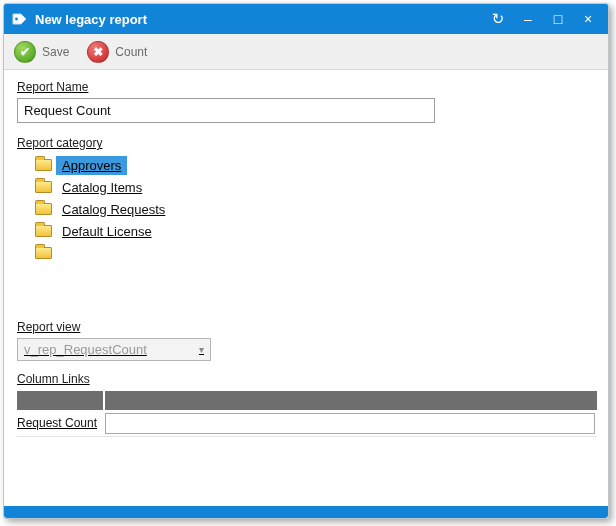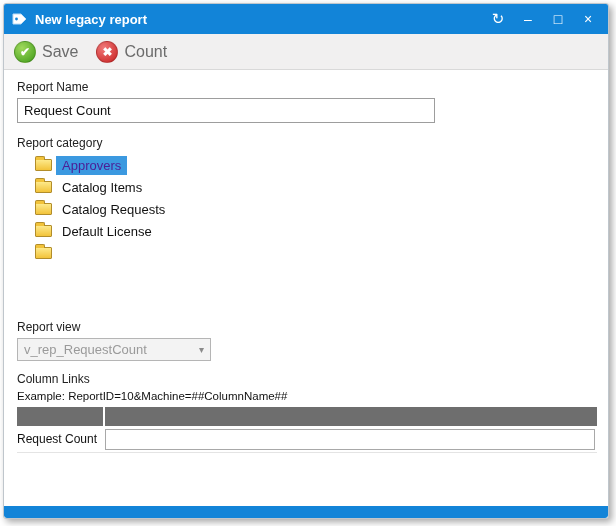--- a/index.html
+++ b/index.html
@@ -26,37 +26,37 @@
     display:flex; align-items:center; padding:0 10px; gap:18px;
   }
   .tb-btn { display:flex; align-items:center; gap:6px; cursor:pointer; }
   .icon-circle {
     width:22px; height:22px; border-radius:50%; display:flex; align-items:center;
     justify-content:center; color:#fff; font-size:12px; font-weight:bold;
     border:1px solid rgba(0,0,0,0.15);
   }
   .save-circle { background:radial-gradient(circle at 35% 30%, #9fd95c, #3f9b18); }
   .delete-circle { background:radial-gradient(circle at 35% 30%, #f07a7a, #c81e1e); }
-  .tb-label { font-size:16px; color:#6b6b6b; }
+  .tb-label { font-size:12px; color:#6b6b6b; }
   
-  .content { padding:10px 29px 0 13px; }
+  .content { padding:10px 29px 0 13px;text-decoration:underline; }
   .field-label { font-size:12px; color:#222; margin-bottom:4px; }
   .text-input {
     width:418px; height:25px; border:1px solid #9d9d9d; font-size:13px;
     font-family:"Liberation Sans", sans-serif; padding:0 6px; color:#111;
     margin-bottom:13px; outline:none;
   }
   
   .tree { margin-top:4px; margin-bottom:0; }
   .tree-item {
     display:flex; align-items:center; height:22px; padding-left:18px;
     font-size:13px; color:#111; cursor:pointer; width:max-content;
   }
   .tree-item .label-wrap { padding:2px 6px; }
-  .tree-item.selected .label-wrap { background:#3b99e0; color:#4c1d95; }
+  .tree-item.selected .label-wrap { background:#3b99e0; color:#000000; }
   .folder {
     width:17px; height:12px; flex:0 0 auto;
     background:linear-gradient(#fde98a,#f2c33a);
     border:1px solid #b28d2a; border-radius:1px; position:relative; margin-right:4px;
   }
   .folder::before {
     content:""; position:absolute; top:-4px; left:-1px; width:8px; height:3px;
     background:#f2c33a; border:1px solid #b28d2a; border-bottom:none;
     border-radius:2px 2px 0 0;
   }
@@ -153,21 +153,20 @@
       </div>
     </div>
 
     <div class="field-label report-view-label">Report view</div>
     <div class="dropdown">
       <span class="dd-text">v_rep_RequestCount</span>
       <span class="dd-arrow">▾</span>
     </div>
 
     <div class="field-label column-links-label">Column Links</div>
-    <div class="example-text">Example: ReportID=10&amp;Machine=##ColumnName##</div>
 
     <div class="grid">
       <div class="grid-header">
         <div class="cell left"></div>
         <div class="cell right"></div>
       </div>
       <div class="grid-row">
         <span class="row-label">Request Count</span>
         <input type="text" value="" style="">
       </div>

